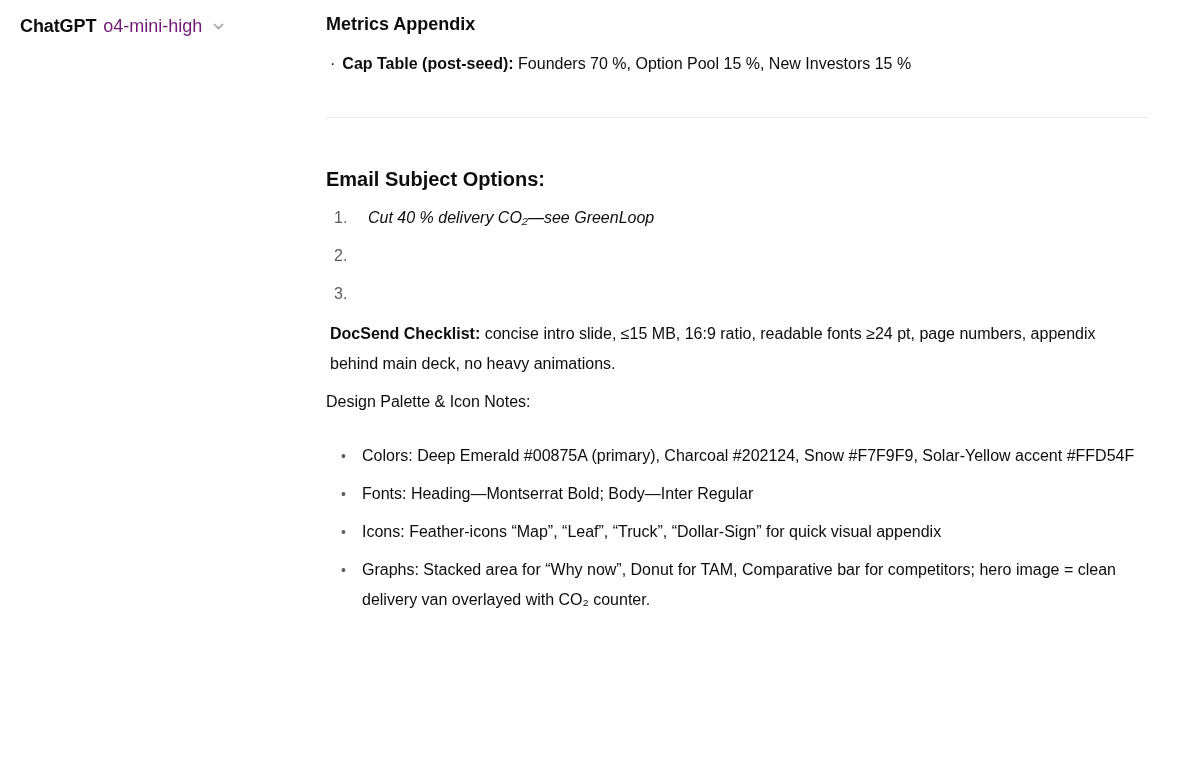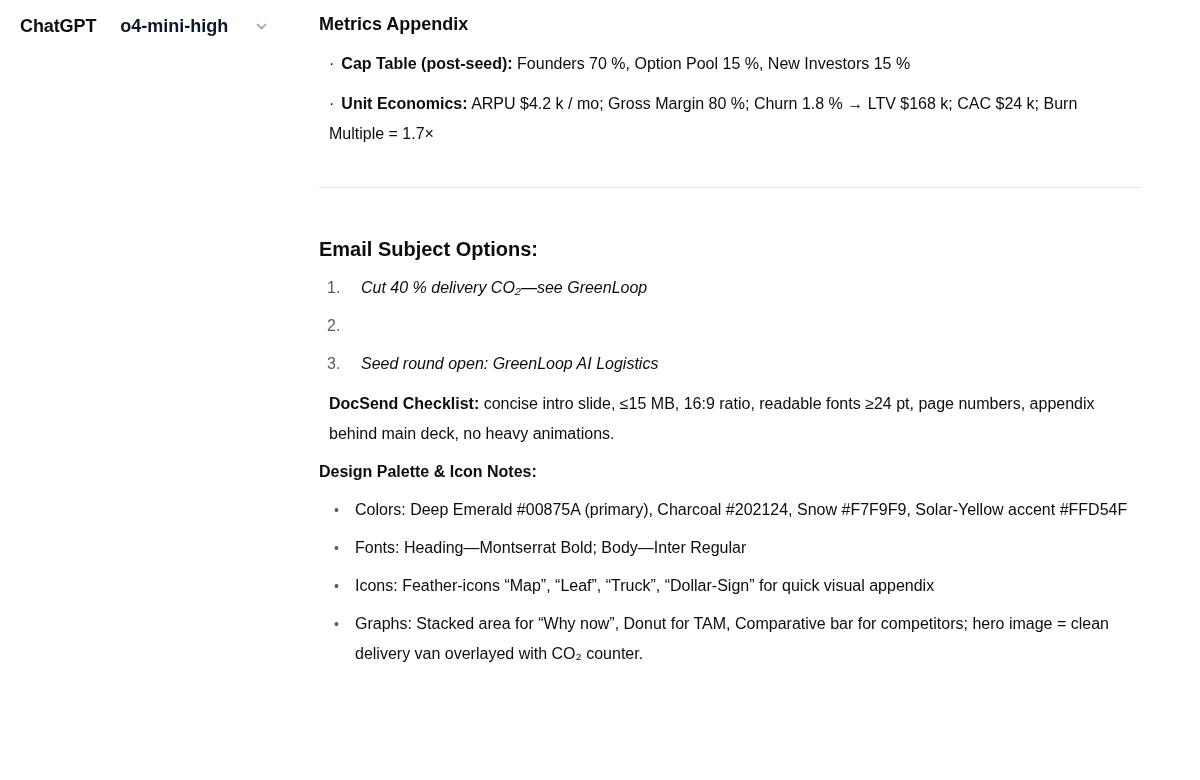--- a/index.html
+++ b/index.html
@@ -10,49 +10,49 @@
     font-family: "Liberation Sans", sans-serif;
     color: #0d0d0d;
     overflow: hidden;
   }
 
   
   .model-switcher {
     position: absolute;
     top: 12px; left: 16px;
     display: flex; align-items: center;
-    gap: 24px;
+    gap: 7px;
     font-size: 18px;
     line-height: 24px;
     background: transparent;
     border: 0;
     padding: 2px 4px;
     cursor: pointer;
     font-family: "Liberation Sans", sans-serif;
   }
   .brand { font-weight: 600; color: #0d0d0d; letter-spacing: -0.1px; }
-  .model { color: #0f172a; font-weight: 700; }
+  .model { color: #701a75; font-weight: 400; }
   .chevron-wrap { display: flex; align-items: center; color: #9e9ea4; margin-left: 3px; }
 
   
   main {
     position: absolute;
-    top: 0; left: 319px;
+    top: 0; left: 326px;
     width: 822px;
   }
   .msg-title {
     font-size: 18px;
     line-height: 24px;
     font-weight: 700;
     margin: 12px 0 13px 0;
   }
   .para, .metric-line {
     font-size: 16px;
     line-height: 30px;
-    margin: 10px;
+    margin: 4px;
   }
   .para { margin-bottom: 8px; }
   .metric-line .dot { margin-right: 7px; }
   .b { font-weight: 700; }
 
   hr.divider {
     border: 0;
     border-top: 1px solid #e8e8e8;
     margin: 38px 0 0 0;
   }
@@ -79,22 +79,22 @@
     color: #5d5d5d;
     padding-left: 8px;
     min-width: 27px;
     flex: 0 0 auto;
   }
   ol.email-options .opt-text { font-style: italic; margin-left: 15px; }
 
   .design-heading {
     font-size: 16px;
     line-height: 30px;
-    font-weight: 700;
-    margin: 0 0 8px 0;
+    font-weight: 400;
+    margin: 0 0 24px 0;
   }
 
   ul.design-list {
     list-style: none;
     margin: 0;
     padding: 0;
   }
   ul.design-list li {
     display: flex;
     font-size: 16px;
@@ -121,38 +121,36 @@
     </svg>
   </span>
 </button>
 
 <main>
 
   <h1 class="msg-title">Metrics Appendix</h1>
 
   <p class="metric-line"><span class="dot">·</span><span class="b">Cap Table (post-seed):</span><span> Founders 70 %, Option Pool 15 %, New Investors 15 %</span></p>
 
-  <p class="metric-line"><span class="dot">·</span><span class="b">Unit Economics:</span><span> ARPU $4.2 k / mo; Gross Margin 80 %; Churn 1.8 % → LTV $168 k; CAC $24 k; Burn Multiple = 1.7×</span></p>
 
 
   <hr class="divider">
 
   <h2 class="section-heading">Email Subject Options:</h2>
 
   <ol class="email-options">
     <li>
       <span class="num">1.</span>
       <span class="opt-text">Cut 40 % delivery CO₂—see GreenLoop</span>
     </li>
     <li>
       <span class="num">2.</span>
     </li>
     <li>
       <span class="num">3.</span>
-      <span class="opt-text">Seed round open: GreenLoop AI Logistics</span>
     </li>
   </ol>
 
 
   <p class="para"><span class="b">DocSend Checklist:</span><span> concise intro slide, ≤15 MB, 16:9 ratio, readable fonts ≥24 pt, page numbers, appendix behind main deck, no heavy animations.</span></p>
 
   <h2 class="design-heading">Design Palette &amp; Icon Notes:</h2>
 
   <ul class="design-list">
     <li>

